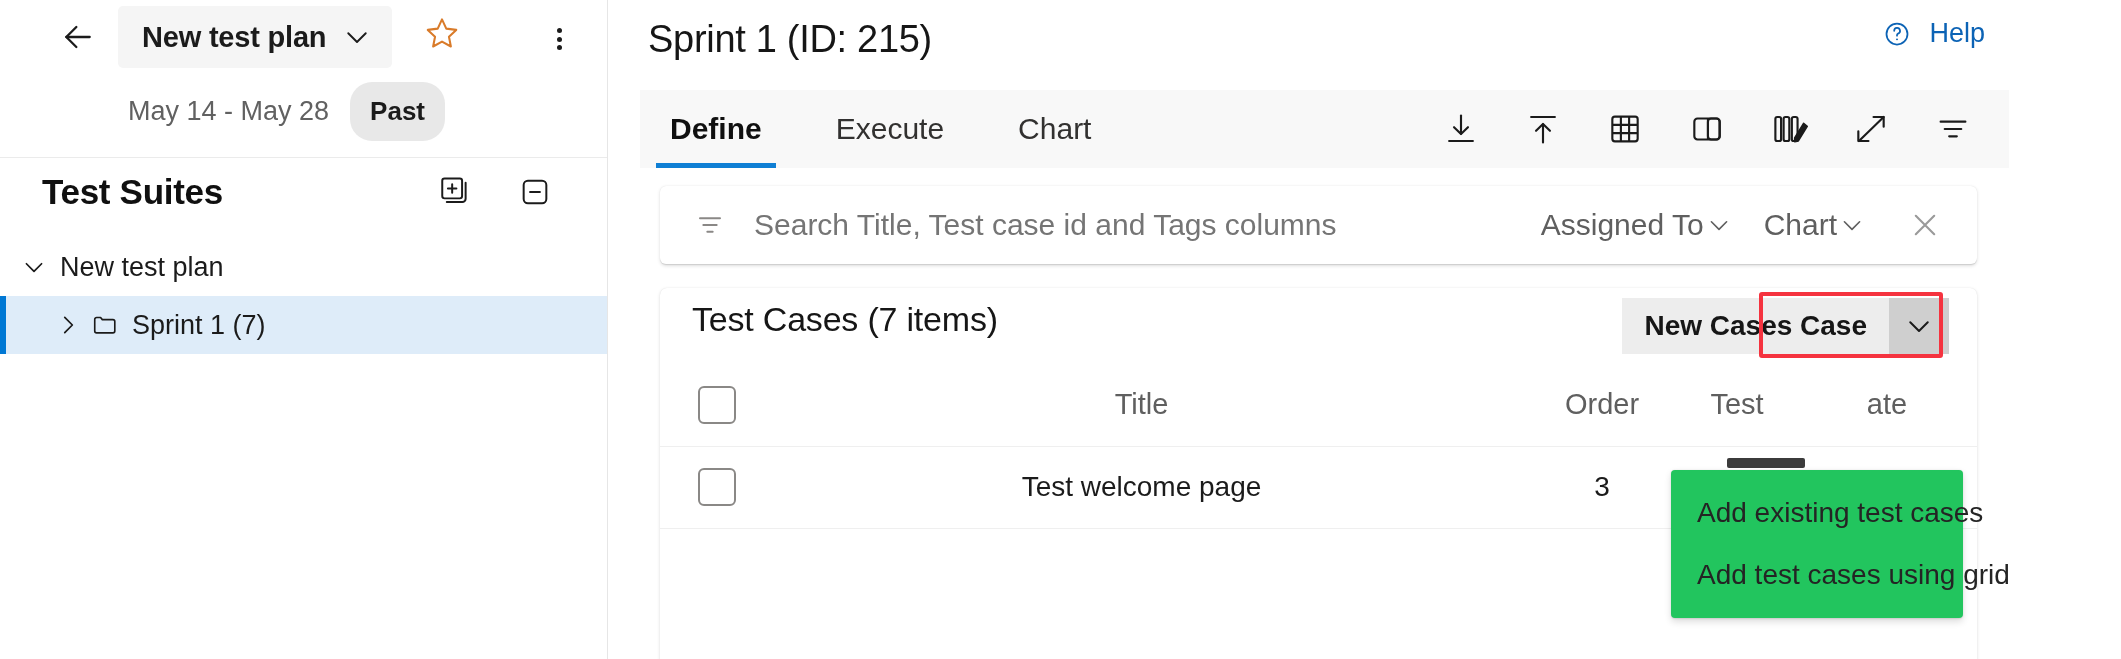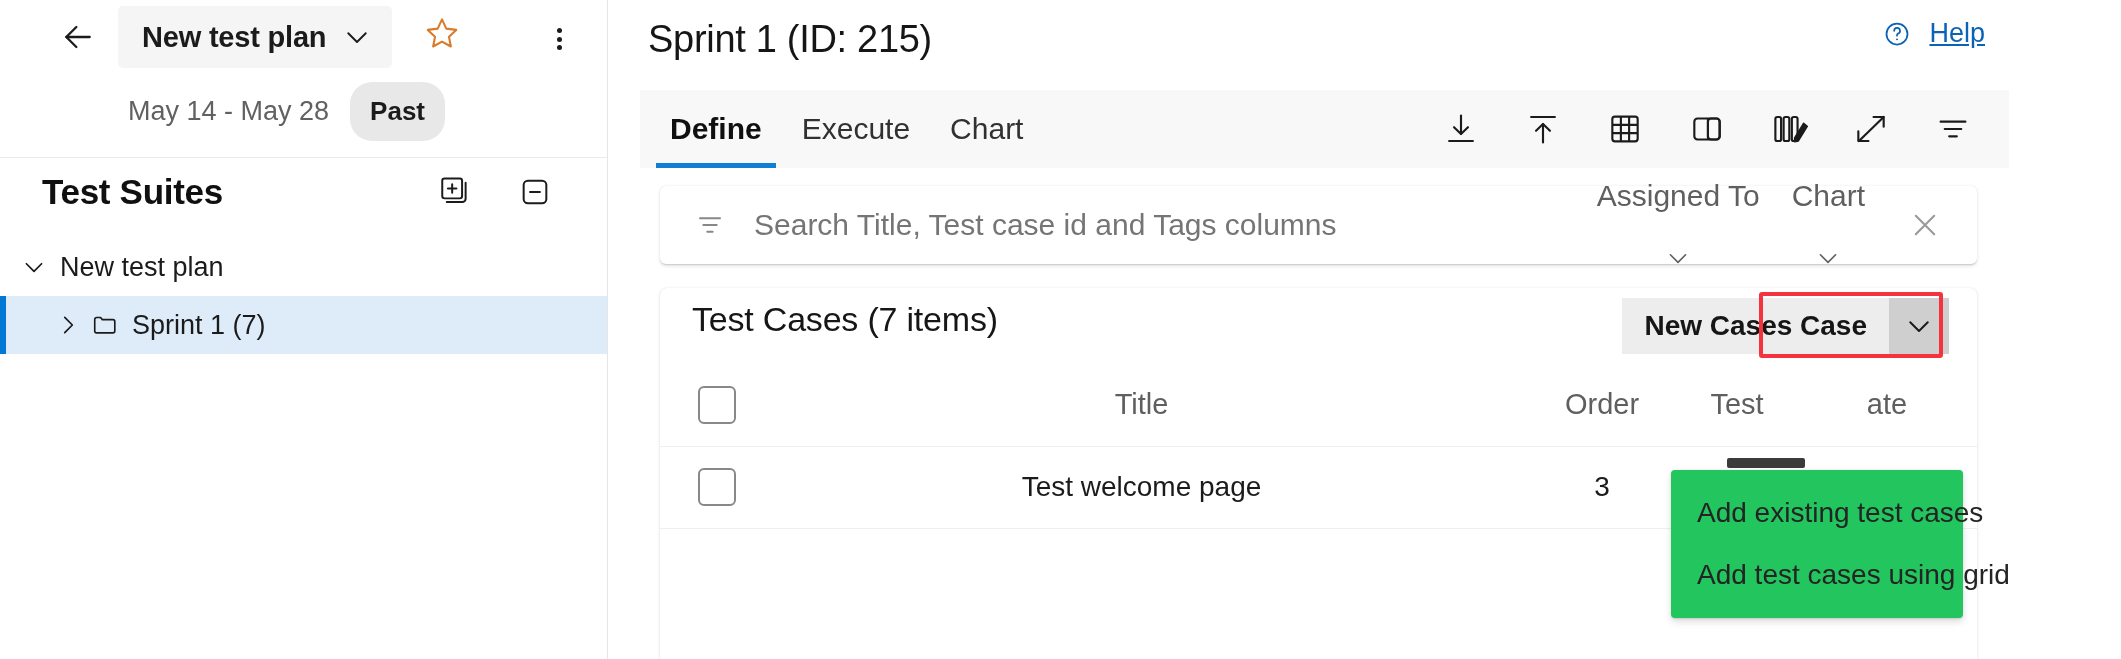--- a/index.html
+++ b/index.html
@@ -170,33 +170,32 @@
     white-space: nowrap;
   }
   #help-link {
     position: absolute;
     right: 24px; top: 18px;
     display: flex; align-items: center; gap: 18px;
     color: #0c63b5;
     font-size: 27px;
     cursor: pointer;
     white-space: nowrap;
-    text-decoration: underline;
   }
 
   
   #tabstrip {
     position: absolute;
     left: 32px; top: 90px;
     right: 0;
     height: 78px;
     background: #f8f8f8;
     display: flex; align-items: flex-end;
   }
-  #tabs { display: flex; height: 100%; }
+  #tabs { display: flex; height: 100%; gap: 34px; }
   .tab {
     position: relative;
     height: 100%;
     display: flex; align-items: center;
     padding: 0 14px;
     margin-right: 12px;
     font-size: 30px;
     color: #323130;
     cursor: pointer;
     white-space: nowrap;
@@ -245,27 +244,26 @@
   #search-input {
     border: none; outline: none;
     flex: 1 1 auto;
     font-size: 30px;
     color: #1b1b1b;
     font-family: "Liberation Sans", sans-serif;
     background: transparent;
   }
   #search-input::placeholder { color: #757575; }
   .filter-pill {
-    display: flex; align-items: center; gap: 32px;
+    display: flex; align-items: center; gap: 2px;
     font-size: 30px;
     color: #5f5f5f;
     padding: 0 16px;
     cursor: pointer;
     white-space: nowrap;
-    flex-direction: column;
   }
   #search-clear {
     width: 48px; height: 48px;
     display: flex; align-items: center; justify-content: center;
     margin-left: 20px;
     cursor: pointer;
   }
 
   
   #cases-card {

